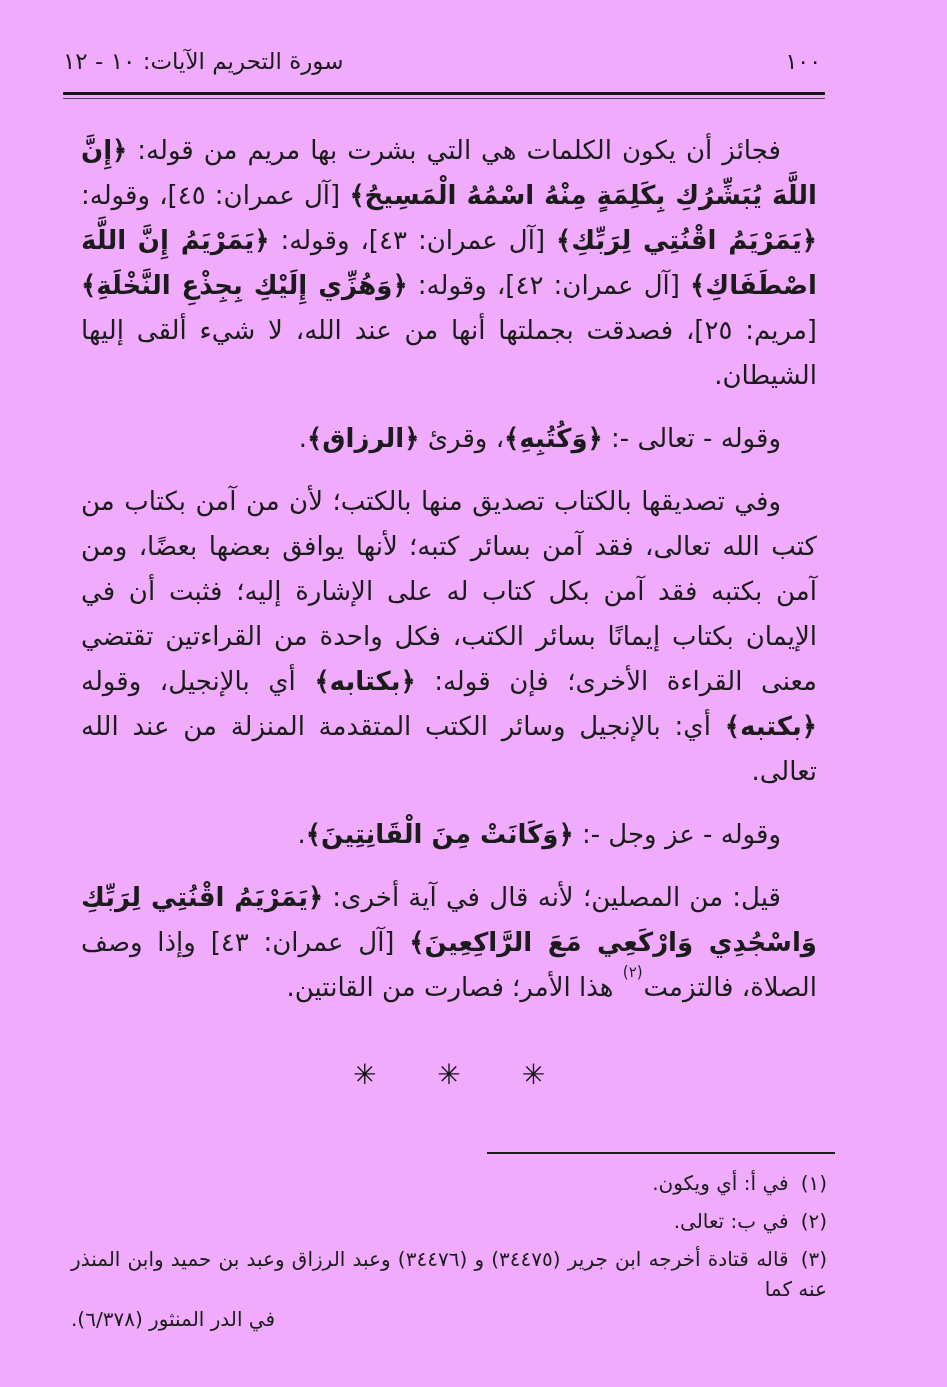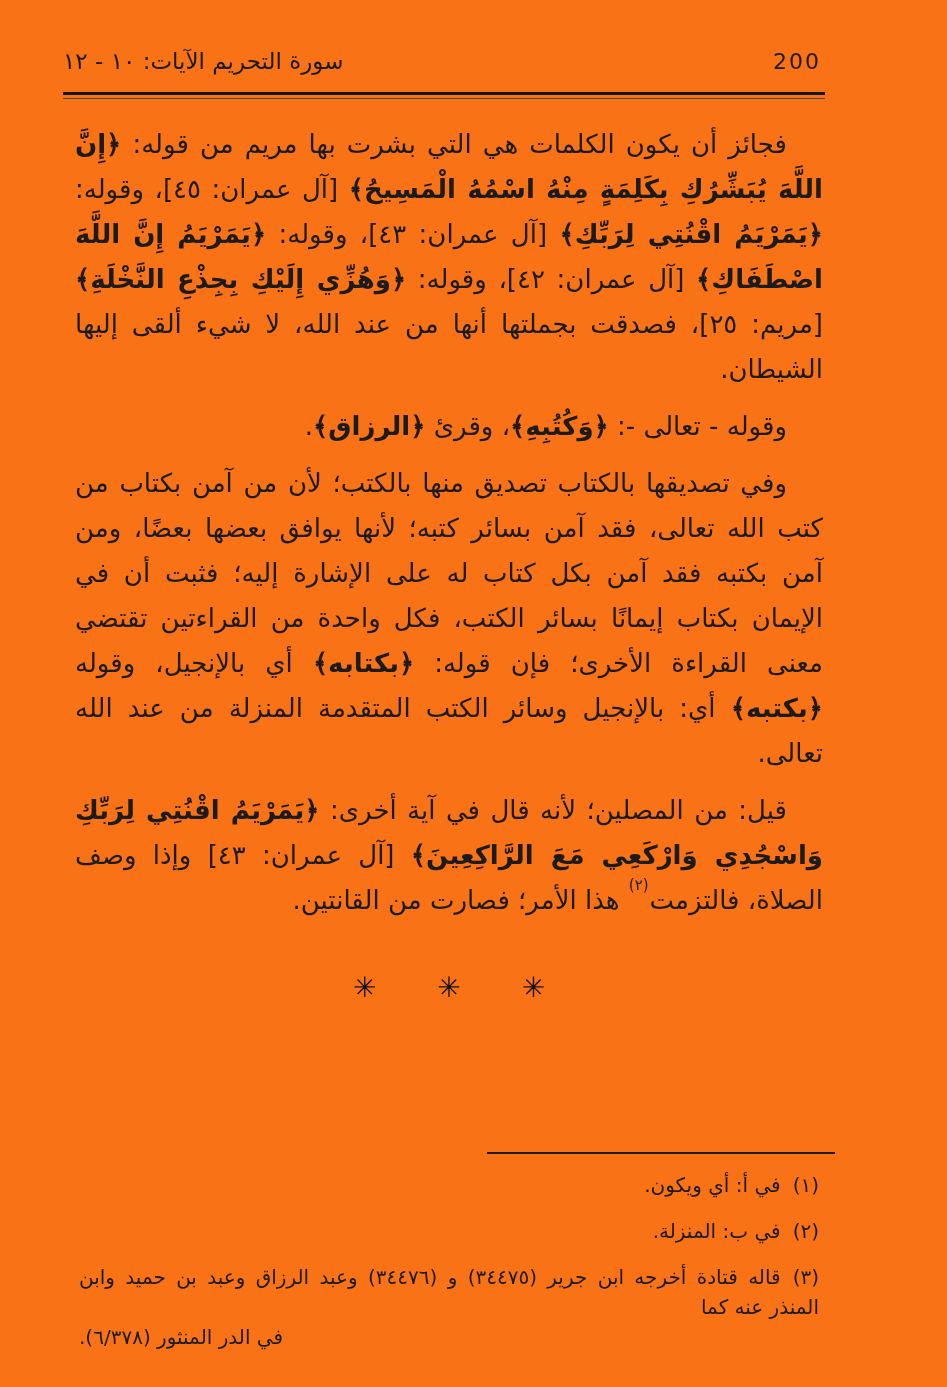--- a/index.html
+++ b/index.html
@@ -1,20 +1,20 @@
 <!DOCTYPE html>
 <html lang="ar" dir="rtl"><head>
 <meta charset="utf-8">
 <style>
   html, body { margin: 0; padding: 0; }
   .page {
     position: relative;
     width: 947px;
     height: 1387px;
-    background: #f97316;
+    background: #f0abfc;
     color: #1b1b1b;
     font-family: "DejaVu Sans", sans-serif;
     overflow: hidden;
   }
   
   .header-row {
     position: absolute;
     top: 48px;
     left: 63px;
     right: 112px;
@@ -46,21 +46,21 @@
   .body-text {
     position: absolute;
     top: 110px;
     right: 112px;
     left: 63px;
     direction: rtl;
     text-align: justify;
     font-size: 26px;
     line-height: 45px;
   }
-  .para { text-indent: 36px; margin: 12px; }
+  .para { text-indent: 36px; margin: 18px; }
   .quran { font-weight: bold; }
   sup.fnref {
     font-size: 15px;
     line-height: 0;
     position: relative;
     top: -9px;
     margin: 0 1px;
   }
   .separator {
     margin-top: 42px;
@@ -78,51 +78,52 @@
     direction: rtl;
     font-size: 20px;
     line-height: 30px;
     text-align: justify;
   }
   .fn-rule {
     width: 348px;
     border-top: 2px solid #1c1c1c;
     margin: 0 0 14px 0;   
   }
-  .fn-item { margin: 16px; }
+  .fn-item { margin: 8px; }
   .fn-marker { margin-left: 12px; }
   .fn-continuation { text-align: left; }
 </style>
 </head>
 <body>
 
 <div class="page">
 
   <div class="header-row">
     <div class="header-title">سورة التحريم الآيات: ١٠ - ١٢</div>
-    <div class="header-pagenum">200</div>
+    <div class="header-pagenum">١٠٠</div>
   </div>
   <div class="header-rule"></div>
 
   <div class="body-text">
 
   <div class="para">فجائز أن يكون الكلمات هي التي بشرت بها مريم من قوله: <span class="quran">﴿إِنَّ اللَّهَ يُبَشِّرُكِ بِكَلِمَةٍ مِنْهُ اسْمُهُ الْمَسِيحُ﴾</span> [آل عمران: ٤٥]، وقوله: <span class="quran">﴿يَمَرْيَمُ اقْنُتِي لِرَبِّكِ﴾</span> [آل عمران: ٤٣]، وقوله: <span class="quran">﴿يَمَرْيَمُ إِنَّ اللَّهَ اصْطَفَاكِ﴾</span> [آل عمران: ٤٢]، وقوله: <span class="quran">﴿وَهُزِّي إِلَيْكِ بِجِذْعِ النَّخْلَةِ﴾</span> [مريم: ٢٥]، فصدقت بجملتها أنها من عند الله، لا شيء ألقى إليها الشيطان.</div>
       <div class="para">وقوله - تعالى -: <span class="quran">﴿وَكُتُبِهِ﴾</span>، وقرئ <span class="quran">﴿الرزاق﴾</span>.</div>
       <div class="para">وفي تصديقها بالكتاب تصديق منها بالكتب؛ لأن من آمن بكتاب من كتب الله تعالى، فقد آمن بسائر كتبه؛ لأنها يوافق بعضها بعضًا، ومن آمن بكتبه فقد آمن بكل كتاب له على الإشارة إليه؛ فثبت أن في الإيمان بكتاب إيمانًا بسائر الكتب، فكل واحدة من القراءتين تقتضي معنى القراءة الأخرى؛ فإن قوله: <span class="quran">﴿بكتابه﴾</span> أي بالإنجيل، وقوله <span class="quran">﴿بكتبه﴾</span> أي: بالإنجيل وسائر الكتب المتقدمة المنزلة من عند الله تعالى.</div>
+      <div class="para">وقوله - عز وجل -: <span class="quran">﴿وَكَانَتْ مِنَ الْقَانِتِينَ﴾</span>.</div>
       <div class="para">قيل: من المصلين؛ لأنه قال في آية أخرى: <span class="quran">﴿يَمَرْيَمُ اقْنُتِي لِرَبِّكِ وَاسْجُدِي وَارْكَعِي مَعَ الرَّاكِعِينَ﴾</span> [آل عمران: ٤٣] وإذا وصف الصلاة، فالتزمت<sup class="fnref">(٢)</sup> هذا الأمر؛ فصارت من القانتين.</div>
       <div class="separator">✳ ✳ ✳</div>
     </div>
 
   <div class="footnotes">
     <div class="fn-rule"></div>
     <div class="fn-item">
       <span class="fn-marker">(١)</span><span class="fn-text">في أ: أي ويكون.</span>
     </div>
     <div class="fn-item">
-      <span class="fn-marker">(٢)</span><span class="fn-text">في ب: المنزلة.</span>
+      <span class="fn-marker">(٢)</span><span class="fn-text">في ب: تعالى.</span>
     </div>
     <div class="fn-item">
       <span class="fn-marker">(٣)</span><span class="fn-text">قاله قتادة أخرجه ابن جرير (٣٤٤٧٥) و (٣٤٤٧٦) وعبد الرزاق وعبد بن حميد وابن المنذر عنه كما</span>
       <div class="fn-continuation">في الدر المنثور (٦/٣٧٨).</div>
     </div>
   </div>
 
 </div>
 
 </body></html>

